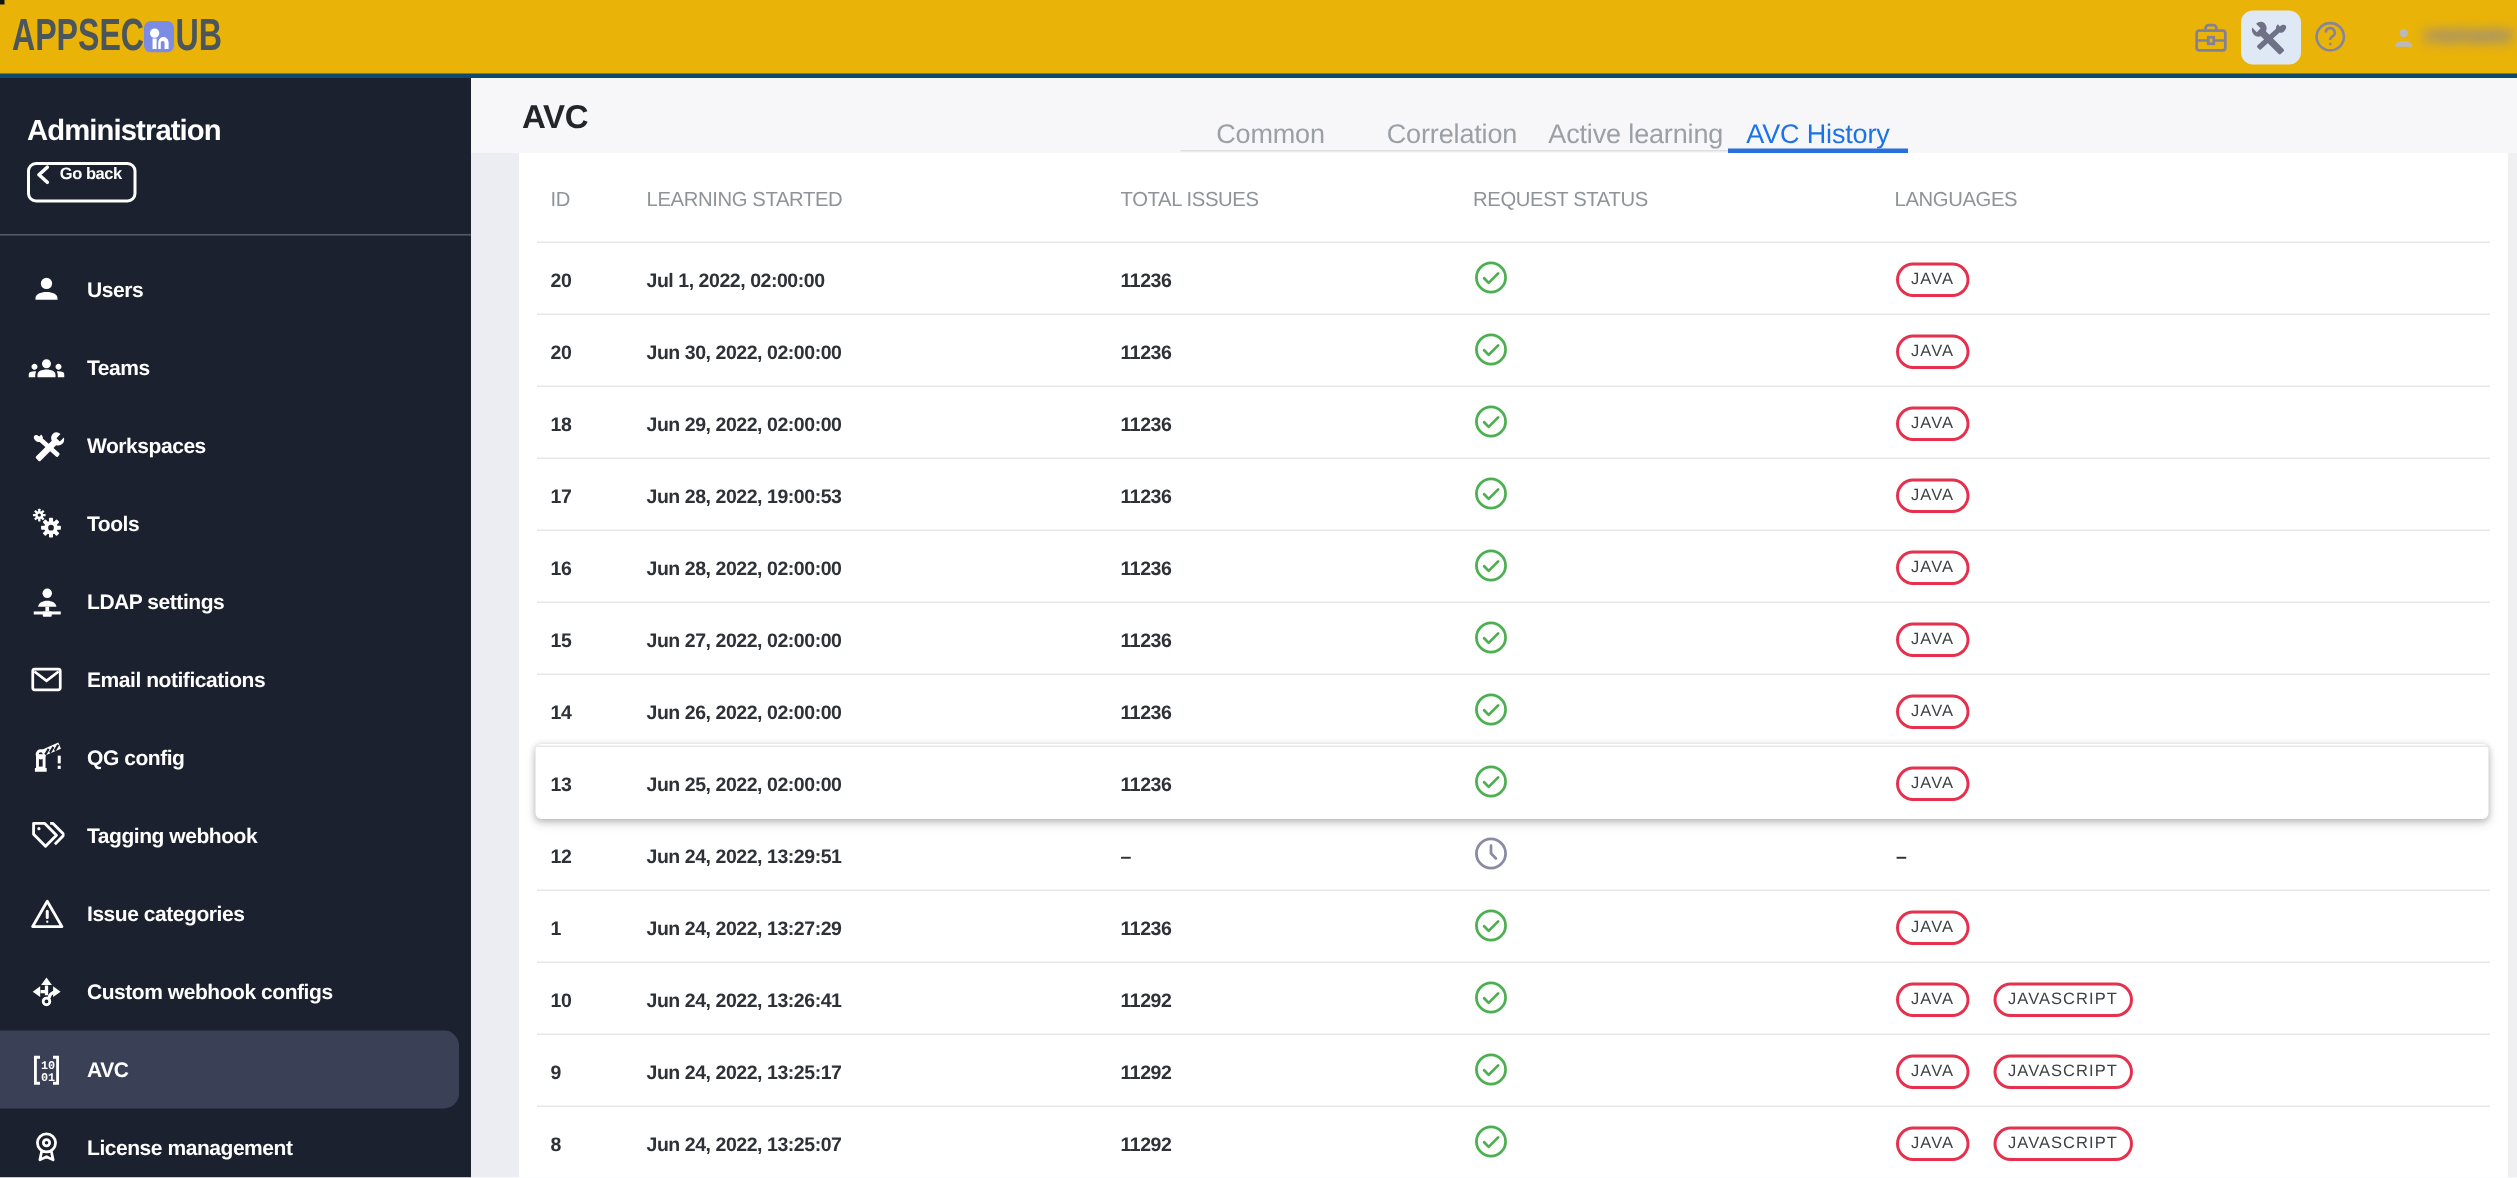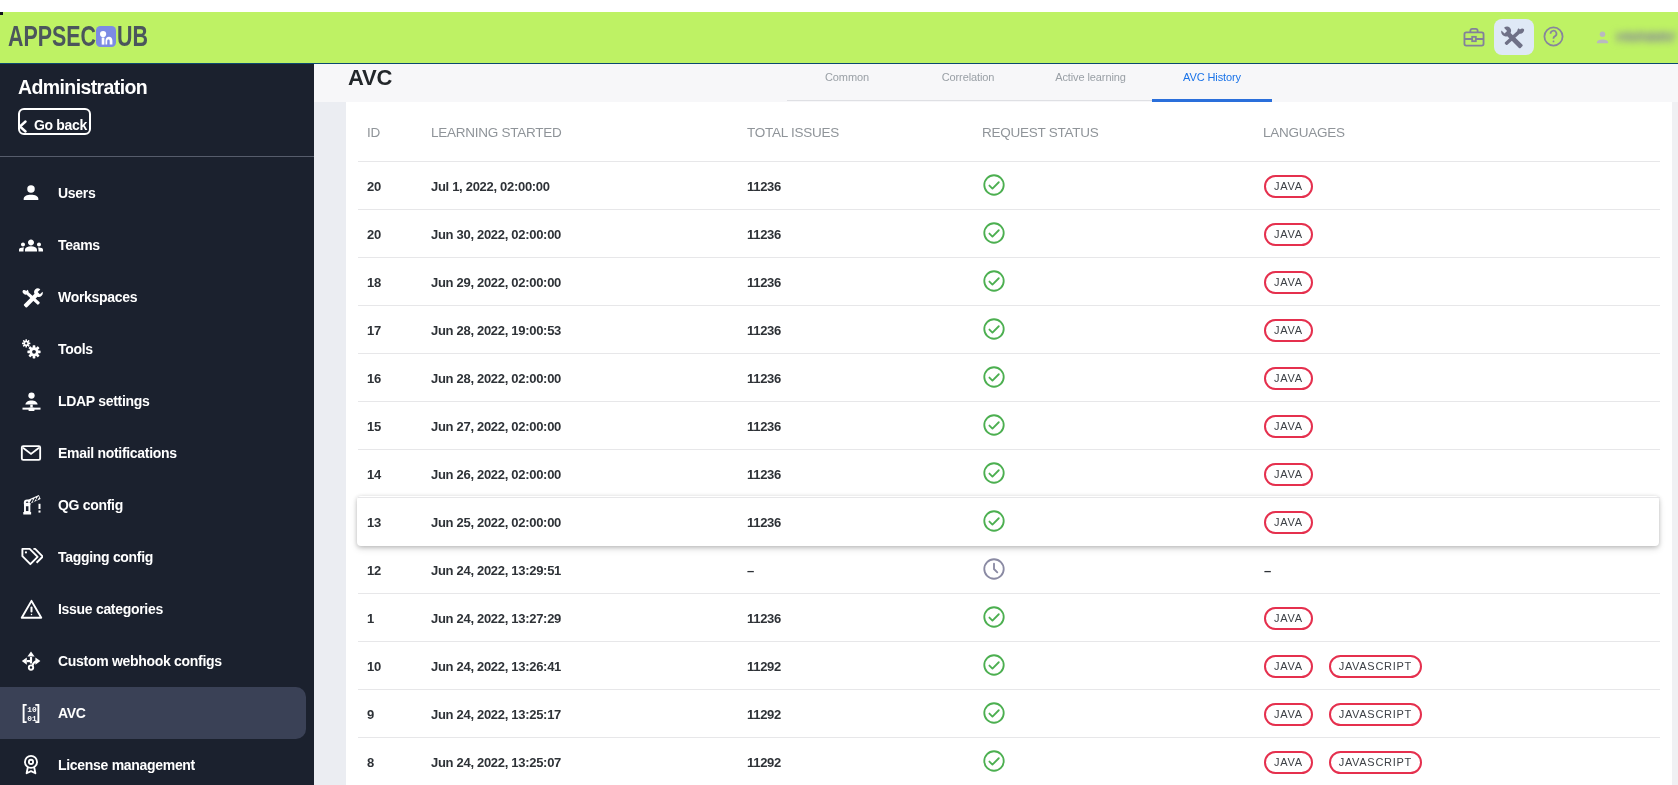--- a/index.html
+++ b/index.html
@@ -1,42 +1,42 @@
 <!DOCTYPE html>
 <html><head>
 <meta charset="utf-8">
 <style>
 * { margin:0; padding:0; box-sizing:border-box; }
 html,body { width:1678px; height:785px; overflow:hidden; font-family:"Liberation Sans", sans-serif; background:#fff; }
 #stage { position:relative; width:1678px; height:785px; }
 
 
-#topbar { position:absolute; left:0; top:12px; width:1678px; height:52px; background:#bef264; border-bottom:1px solid #0c4a6e; z-index:5; }
+#topbar { position:absolute; left:0; top:0; width:1678px; height:52px; background:#eab308; border-bottom:3px solid #0c4a6e; z-index:5; }
 #corner { position:absolute; left:0; top:0; width:3px; height:3px; background:#11151c; z-index:9; }
 .logotxt { position:absolute; top:9px; font-weight:700; font-size:30px; color:#4b565c; letter-spacing:0px; transform-origin:left top; display:inline-block; line-height:29px; white-space:pre; }
 #toolbg { position:absolute; left:1494px; top:7px; width:40px; height:36px; border-radius:8px; background:#dfe9f6; }
 .topicon { position:absolute; }
 #username { position:absolute; left:1616px; top:16px; width:59px; height:19px; font-size:15px; font-weight:700; color:#84849a; filter:blur(3.5px); overflow:hidden; letter-spacing:-0.5px; }
 
 
 #sidebar { position:absolute; left:0; top:52px; width:314px; height:733px; background:#1b212e; z-index:4; }
 #admin-title { position:absolute; left:18px; top:24px; color:#fff; font-size:19.5px; font-weight:700; letter-spacing:-0.6px; }
-#goback { position:absolute; left:18px; top:56px; width:73px; height:27px; border:2px solid #fff; border-radius:6px; color:#fff; font-size:14px; font-weight:700; display:flex; align-items:flex-end; justify-content:center; letter-spacing:-0.3px; }
+#goback { position:absolute; left:18px; top:56px; width:73px; height:27px; border:2px solid #fff; border-radius:6px; color:#fff; font-size:11px; font-weight:700; display:flex; align-items:flex-start; justify-content:center; letter-spacing:-0.3px; }
 #goback svg { margin-right:7px; margin-left:-4px; }
 #sidedivider { position:absolute; left:0; top:104px; width:314px; height:1px; background:#565c6b; }
 .menuitem { position:absolute; left:0; width:350px; height:52px; }
 .menuitem .mi-icon { position:absolute; left:19px; top:50%; width:24px; height:24px; transform:translateY(-50%); display:flex; align-items:center; justify-content:center; }
 .menuitem .mi-label { position:absolute; left:58px; top:50%; transform:translateY(-50%); color:#fff; font-size:14px; font-weight:700; letter-spacing:-0.3px; white-space:pre; }
 .menuitem.sel { background:#3a4156; border-radius:0 10px 10px 0; width:306px; }
 
 
 #content { position:absolute; left:314px; top:52px; width:1364px; height:733px; background:#ebedf2; }
 #band { position:absolute; left:0; top:0; width:1364px; height:50px; background:#f7f7f9; }
 #pagetitle { position:absolute; left:34px; top:13px; font-size:22px; font-weight:700; color:#22262a; letter-spacing:-0.2px; }
-.tab { position:absolute; top:0; height:50px; display:flex; align-items:center; justify-content:center; font-size:11px; color:#9aa0a6; letter-spacing:-0.1px; }
+.tab { position:absolute; top:12px; height:50px; display:flex; align-items:center; justify-content:center; font-size:18px; color:#9aa0a6; letter-spacing:-0.1px; }
 .tab.active { color:#1a73e8; }
 #tabline { position:absolute; left:473px; top:48px; width:365px; height:1px; background:#dfe0e4; }
 #tabink { position:absolute; left:838px; top:47px; width:120px; height:3px; background:#2a6fdb; }
 
 #card { position:absolute; left:32px; top:50px; width:1524px; height:683px; background:#fff; }
 #scrollstrip { position:absolute; left:1358px; top:50px; width:6px; height:683px; background:#f0f0f3; }
 #row13card { position:absolute; left:11px; top:394px; width:1302px; height:50px; background:#fff; border-radius:4px; box-shadow:0 1px 4px rgba(0,0,0,0.20), 0 3px 7px rgba(0,0,0,0.13); }
 
 
 #table { position:absolute; left:12px; top:0; width:1302px; }
@@ -200,21 +200,21 @@
           <span class="mi-label">QG config</span>
         </div>
         <div class="menuitem" style="top:479px;">
           <span class="mi-icon">
             <svg width="23" height="23" viewBox="0 0 24 24" fill="none" stroke="#fff" stroke-width="2" stroke-linejoin="round">
               <path d="M2.5 10.6 V3 h7.6 l8.3 8.3 -7.6 7.6 z"></path>
               <path d="M14 3 h1.8 l8 8 -6.5 6.5" fill="none"></path>
               <circle cx="6.2" cy="6.7" r="1.1" fill="#fff" stroke="none"></circle>
             </svg>
           </span>
-          <span class="mi-label">Tagging config</span>
+          <span class="mi-label">Tagging webhook</span>
         </div>
         <div class="menuitem" style="top:531px;text-align:center;">
           <span class="mi-icon">
             <svg width="23" height="23" viewBox="0 0 24 24" fill="none" stroke="#fff" stroke-width="2" stroke-linejoin="round">
               <path d="M12 3 L22.2 20.6 H1.8 Z"></path>
               <path d="M12 10 v4.2" stroke-linecap="round" stroke-width="2.1"></path>
               <circle cx="12" cy="17.2" r="0.8" fill="#fff" stroke="none"></circle>
             </svg>
           </span>
           <span class="mi-label">Issue categories</span>

